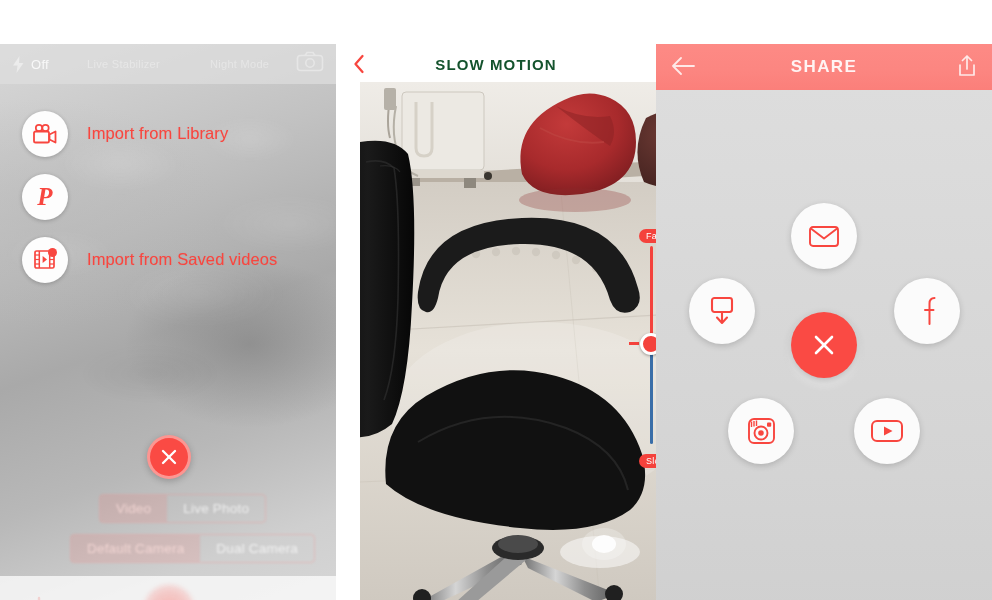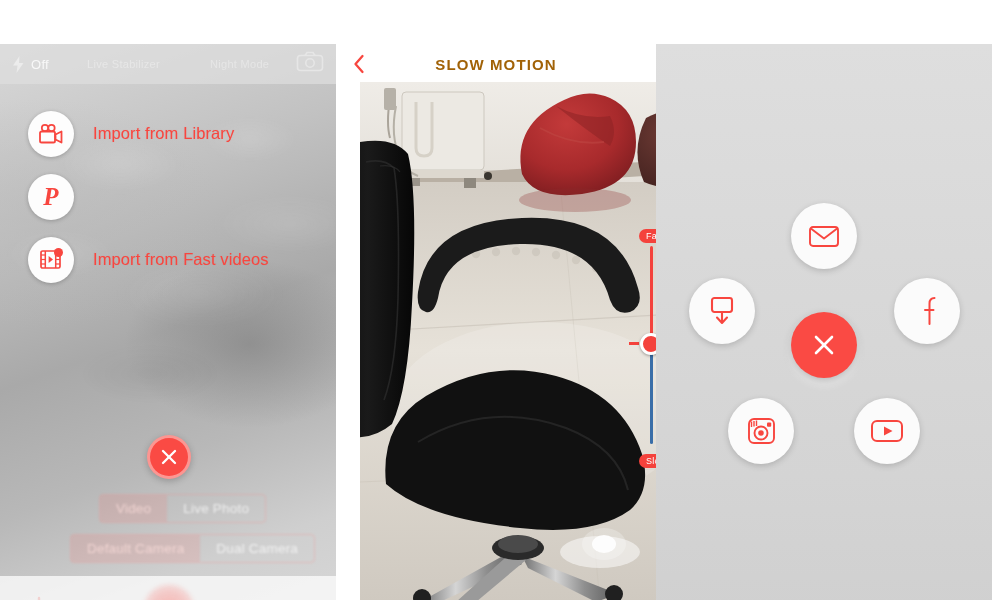--- a/index.html
+++ b/index.html
@@ -47,21 +47,21 @@
   }
   .flash-ic {
     width: 13px; height: 17px; margin-right: 6px; opacity: .55;
   }
   .flip-ic { opacity: .35; }
 
   .import-list {
     position: absolute; left: 0; top: 58px; width: 336px;
   }
   .import-row {
-    display: flex; align-items: center; height: 63px; padding-left: 28px;
+    display: flex; align-items: center; height: 63px; padding-left: 22px;
   }
   .ic-circle {
     width: 46px; height: 46px; border-radius: 50%;
     background: #fdfdfd;
     box-shadow: 0 1px 4px rgba(0,0,0,0.22);
     display: flex; align-items: center; justify-content: center;
     flex: 0 0 auto;
     position: relative;
   }
   .import-label {
@@ -130,21 +130,21 @@
     position: absolute; left: 0; top: 0; width: 320px; height: 40px;
     display: flex; align-items: center; justify-content: center;
     background: #ffffff;
   }
   .mid-back {
     position: absolute; left: 12px; top: 9px;
     width: 22px; height: 22px;
     display: flex; align-items: center; justify-content: center;
   }
   .mid-title {
-    color: #a16207; font-size: 15px; font-weight: bold; letter-spacing: 1.1px;
+    color: #14532d; font-size: 15px; font-weight: bold; letter-spacing: 1.1px;
   }
   .photo-wrap {
     position: absolute; left: 24px; top: 38px; width: 316px; height: 520px;
     overflow: hidden;
     background: #b9b4ad;
   }
   .photo-svg { display: block; width: 316px; height: 520px; }
 
   .speed-slider {
     position: absolute; left: 303px; top: 182px; width: 34px; height: 244px;
@@ -291,21 +291,21 @@
             <line x1="2" y1="7" x2="6.3" y2="7" stroke="#f8463f" stroke-width="1.2"></line>
             <line x1="2" y1="11.5" x2="6.3" y2="11.5" stroke="#f8463f" stroke-width="1.2"></line>
             <line x1="2" y1="16" x2="6.3" y2="16" stroke="#f8463f" stroke-width="1.2"></line>
             <line x1="16.7" y1="7" x2="21" y2="7" stroke="#f8463f" stroke-width="1.2"></line>
             <line x1="16.7" y1="11.5" x2="21" y2="11.5" stroke="#f8463f" stroke-width="1.2"></line>
             <line x1="16.7" y1="16" x2="21" y2="16" stroke="#f8463f" stroke-width="1.2"></line>
             <path d="M9.6 8 L14 11.5 L9.6 15 Z" fill="#f8463f"></path>
           </svg>
           <i class="badge-dot"></i>
         </span>
-        <span class="import-label">Import from Fast videos</span>
+        <span class="import-label">Import from Saved videos</span>
       </div>
 
     </div>
 
     <div class="close-btn-left">
       <svg width="20" height="20" viewBox="0 0 20 20">
         <line x1="4" y1="4" x2="16" y2="16" stroke="#ffffff" stroke-width="2.3" stroke-linecap="round"></line>
         <line x1="16" y1="4" x2="4" y2="16" stroke="#ffffff" stroke-width="2.3" stroke-linecap="round"></line>
       </svg>
     </div>
@@ -455,20 +455,34 @@
     </div>
 
     <div class="player-bar">
       <span class="play-tri"></span>
       <span class="scrub"></span>
     </div>
   </div>
 
   <div class="panel-right">
 
+    <div class="share-header">
+      <span class="share-back">
+        <svg width="26" height="20" viewBox="0 0 26 20">
+          <path d="M24 10 H3 M11 2 L3 10 L11 18" fill="none" stroke="#ffffff" stroke-width="1.8" stroke-linecap="round" stroke-linejoin="round"></path>
+        </svg>
+      </span>
+      <span class="share-title">SHARE</span>
+      <span class="share-out">
+        <svg width="22" height="24" viewBox="0 0 22 24">
+          <path d="M11 2 L11 15 M6.5 6.5 L11 2 L15.5 6.5" fill="none" stroke="#ffffff" stroke-width="1.7" stroke-linecap="round" stroke-linejoin="round"></path>
+          <path d="M4 11 V21 H18 V11" fill="none" stroke="#ffffff" stroke-width="1.7" stroke-linecap="round" stroke-linejoin="round"></path>
+        </svg>
+      </span>
+    </div>
 
     <div class="share-canvas">
 
       <div class="s-circle s-mail">
         <svg width="32" height="24" viewBox="0 0 32 24">
           <rect x="2" y="3" width="28" height="19" rx="3" fill="none" stroke="#f8463f" stroke-width="1.9"></rect>
           <path d="M3.5 5 L16 14.5 L28.5 5" fill="none" stroke="#f8463f" stroke-width="1.9" stroke-linecap="round" stroke-linejoin="round"></path>
         </svg>
       </div>
 

